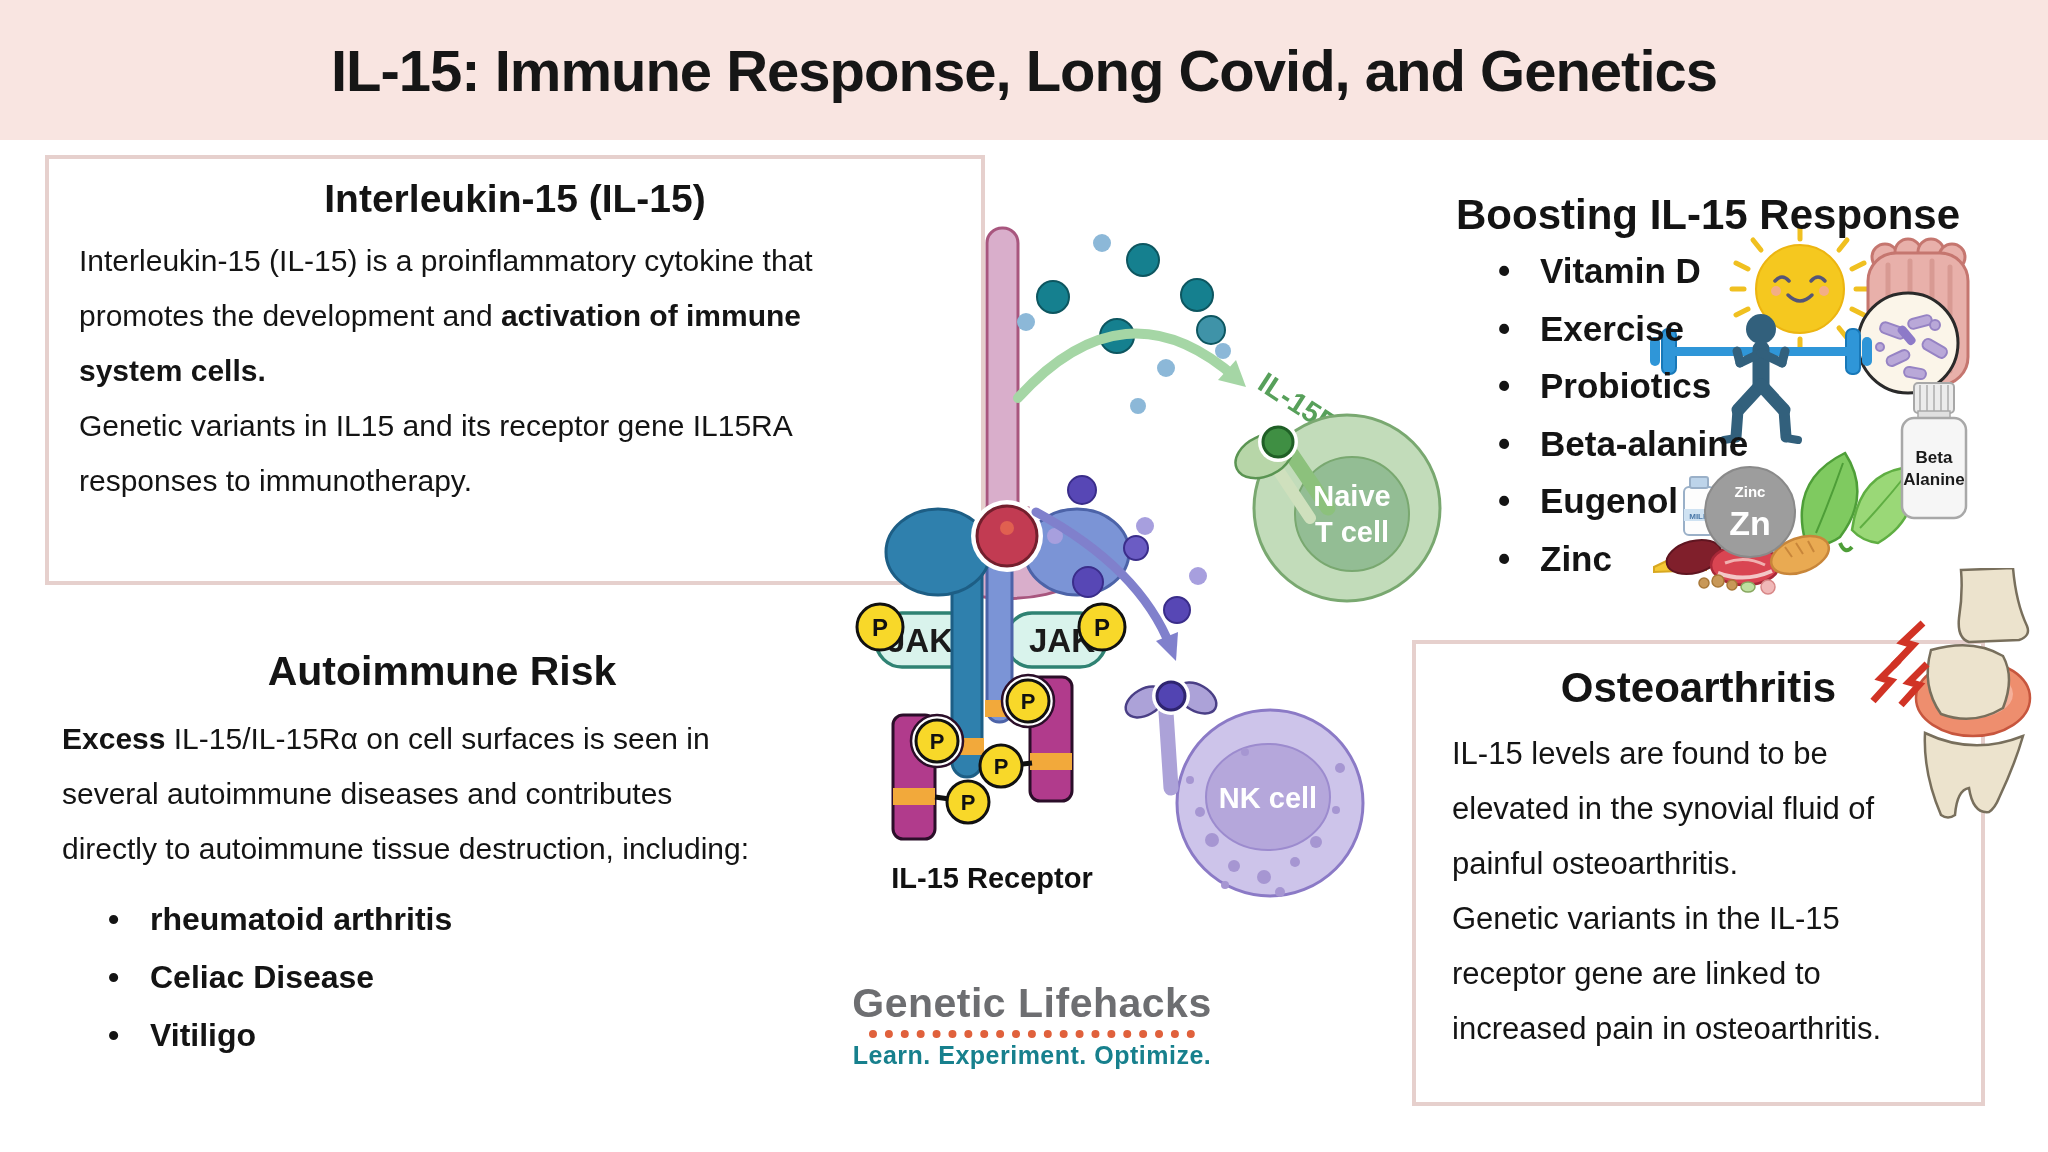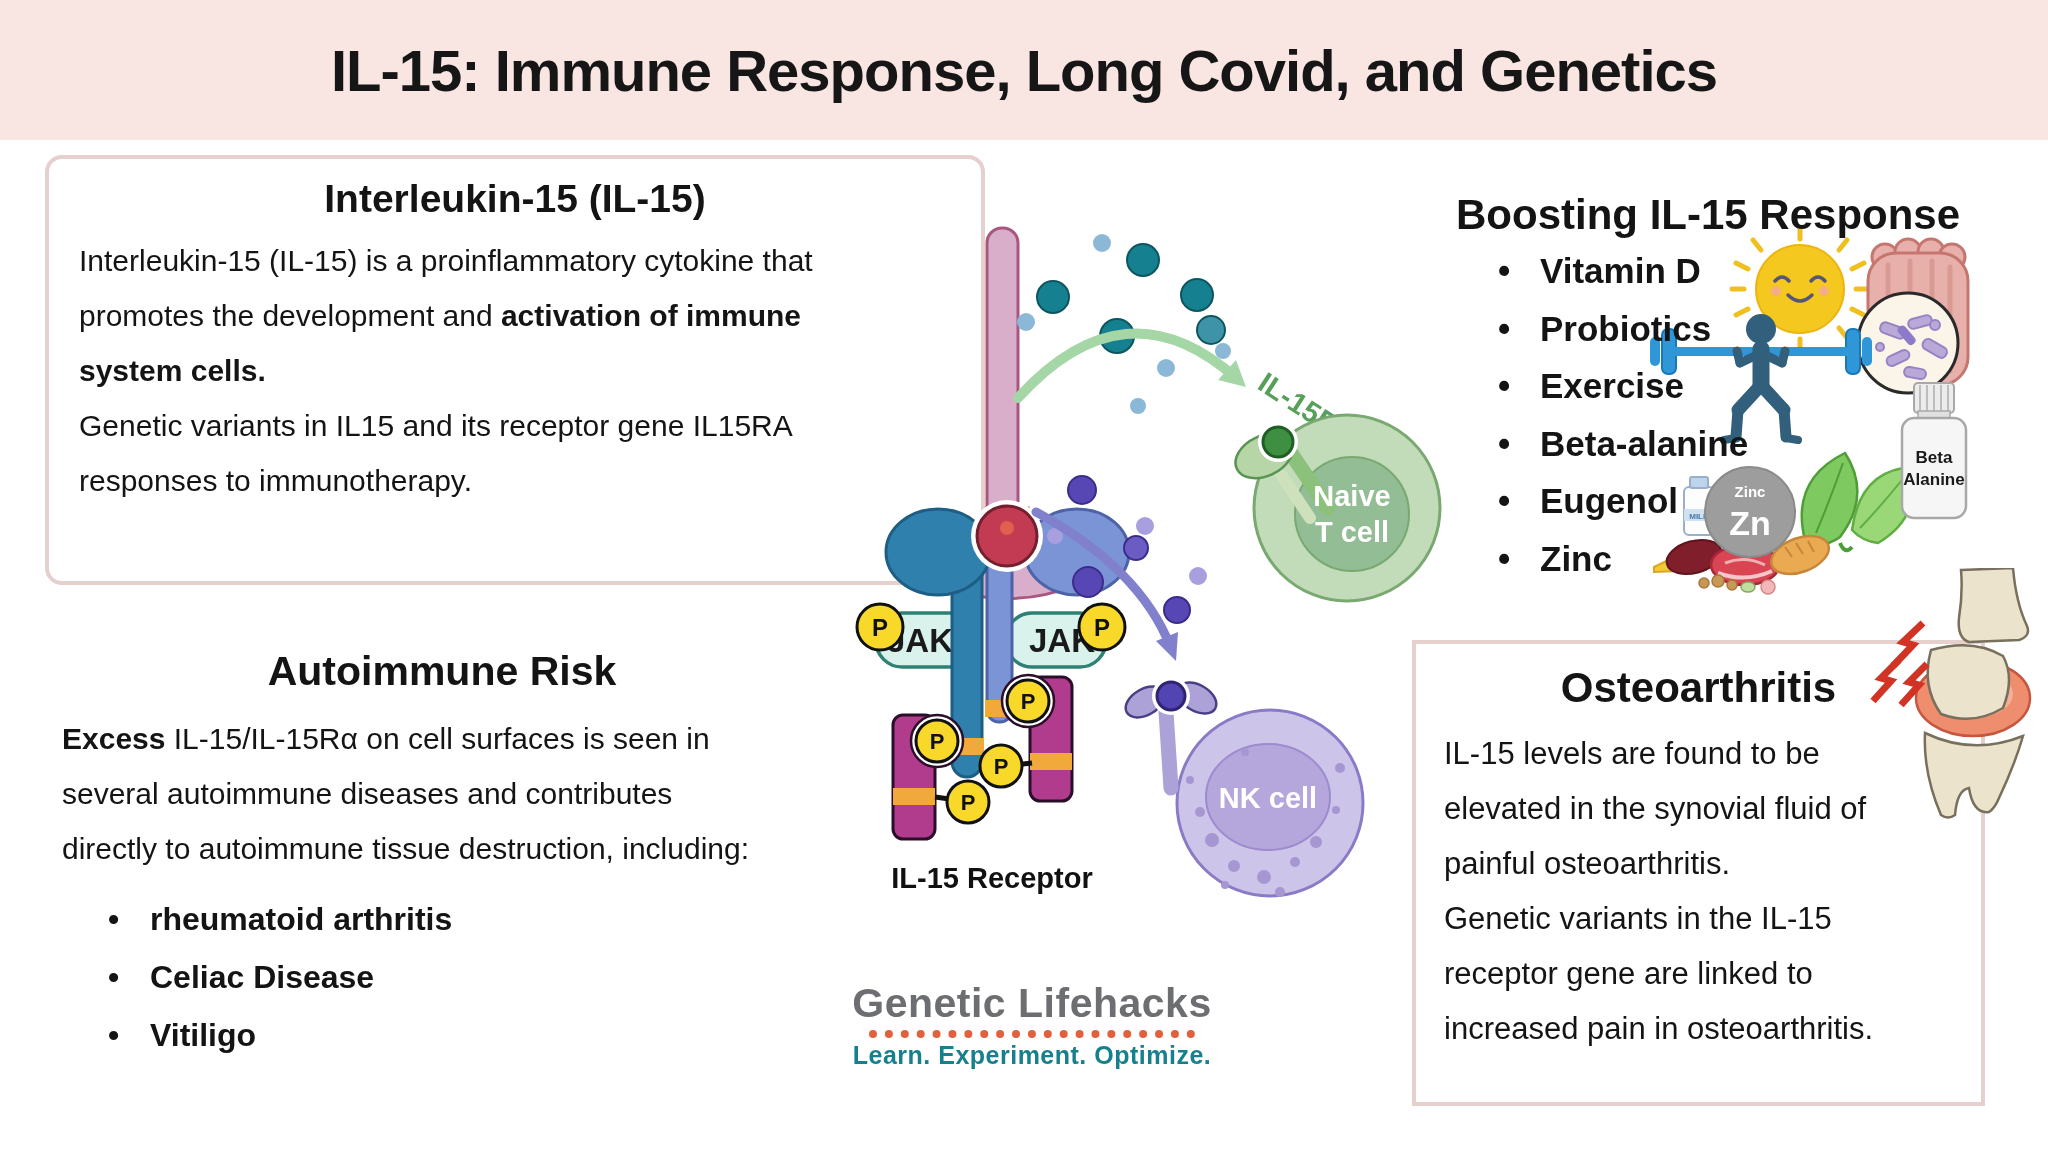--- a/index.html
+++ b/index.html
@@ -2,34 +2,34 @@
 <html><head>
 <meta charset="utf-8">
 <style>
   html,body{margin:0;padding:0;}
   body{width:2048px;height:1152px;position:relative;overflow:hidden;background:#ffffff;
        font-family:"Liberation Sans", sans-serif;color:#141414;}
   .banner{position:absolute;left:0;top:0;width:2048px;height:140px;background:#f9e5e1;
           display:flex;align-items:center;justify-content:center;}
   .banner h1{margin:0;font-size:58px;font-weight:800;letter-spacing:-1px;color:#161616;}
   .info-box{position:absolute;background:#ffffff;border:4px solid #e6d0cd;box-sizing:border-box;}
-  #il15-box{left:45px;top:155px;width:940px;height:430px;padding:8px 30px;border-radius:17px;}
+  #il15-box{left:45px;top:155px;width:940px;height:430px;padding:8px 30px;}
   #il15-box h2{text-align:center;font-size:39px;font-weight:800;margin:10px 0 12px 0;}
   .line{font-size:30px;line-height:55px;white-space:nowrap;}
   .line b{font-weight:bold;text-align:right;}
   #autoimmune{position:absolute;left:62px;top:648px;width:870px;}
   #autoimmune h2{text-align:center;font-size:41px;font-weight:800;margin:0 0 16px 0;width:760px;}
   ul.bullets{list-style:none;margin:14px 0 0 0;padding:0 0 0 40px;}
   ul.bullets li{position:relative;padding-left:48px;font-weight:800;}
   ul.bullets li::before{content:"\2022";position:absolute;left:6px;}
   #autoimmune ul.bullets li{font-size:32px;line-height:58px;}
   #boost-head{position:absolute;left:1456px;top:156px;font-size:42px;font-weight:800;z-index:2;}
   #boost-list{position:absolute;left:1452px;top:228px;z-index:2;}
   #boost-list li{font-size:35px;line-height:57.5px;}
-  #osteo-box{left:1412px;top:640px;width:573px;height:466px;padding:14px 28px;}
+  #osteo-box{left:1412px;top:640px;width:573px;height:466px;padding:14px 36px;}
   #osteo-box h2{text-align:center;font-size:42px;font-weight:800;margin:6px 0 14px 0;}
   #osteo-box .line{font-size:31px;line-height:55px;}
   svg text{font-family:"Liberation Sans", sans-serif;}
   .abs{position:absolute;}
   #diagram-svg{left:840px;top:140px;z-index:1;}
   #boost-art{left:1640px;top:225px;z-index:1;}
   #knee-art{left:1853px;top:568px;z-index:3;}
   #logo{position:absolute;left:826px;top:980px;width:412px;text-align:center;z-index:2;}
   .logo-name{font-size:41px;font-weight:800;color:#6d6e71;letter-spacing:0.5px;}
   .logo-divider{width:326px;margin:3px auto 3px auto;border-top:8px dotted #e0613c;height:0;}
@@ -195,22 +195,22 @@
     <ellipse cx="357" cy="558" rx="21" ry="13" transform="rotate(30 357 558)" fill="#aca2d8" stroke="#4a3f86" stroke-width="2.5"></ellipse>
     <circle cx="331" cy="556" r="19" fill="#ffffff"></circle>
     <circle cx="331" cy="556" r="14" fill="#5244b2" stroke="#2e2470" stroke-width="3"></circle>
     <text x="428" y="668" font-size="29" font-weight="800" text-anchor="middle" fill="#ffffff">NK cell</text>
   </g>
 </svg>
 
 <h2 id="boost-head">Boosting IL-15 Response</h2>
 <ul class="bullets" id="boost-list">
   <li>Vitamin D</li>
+  <li>Exercise</li>
   <li>Probiotics</li>
-  <li>Exercise</li>
   <li>Beta-alanine</li>
   <li>Eugenol</li>
   <li>Zinc</li>
 </ul>
 
 <svg class="abs" id="boost-art" width="410" height="430" viewBox="0 0 410 430">
 
   <g>
     <g stroke="#f0c020" stroke-width="5" stroke-linecap="round">
       <line x1="160" y1="14" x2="160" y2="2"></line>

